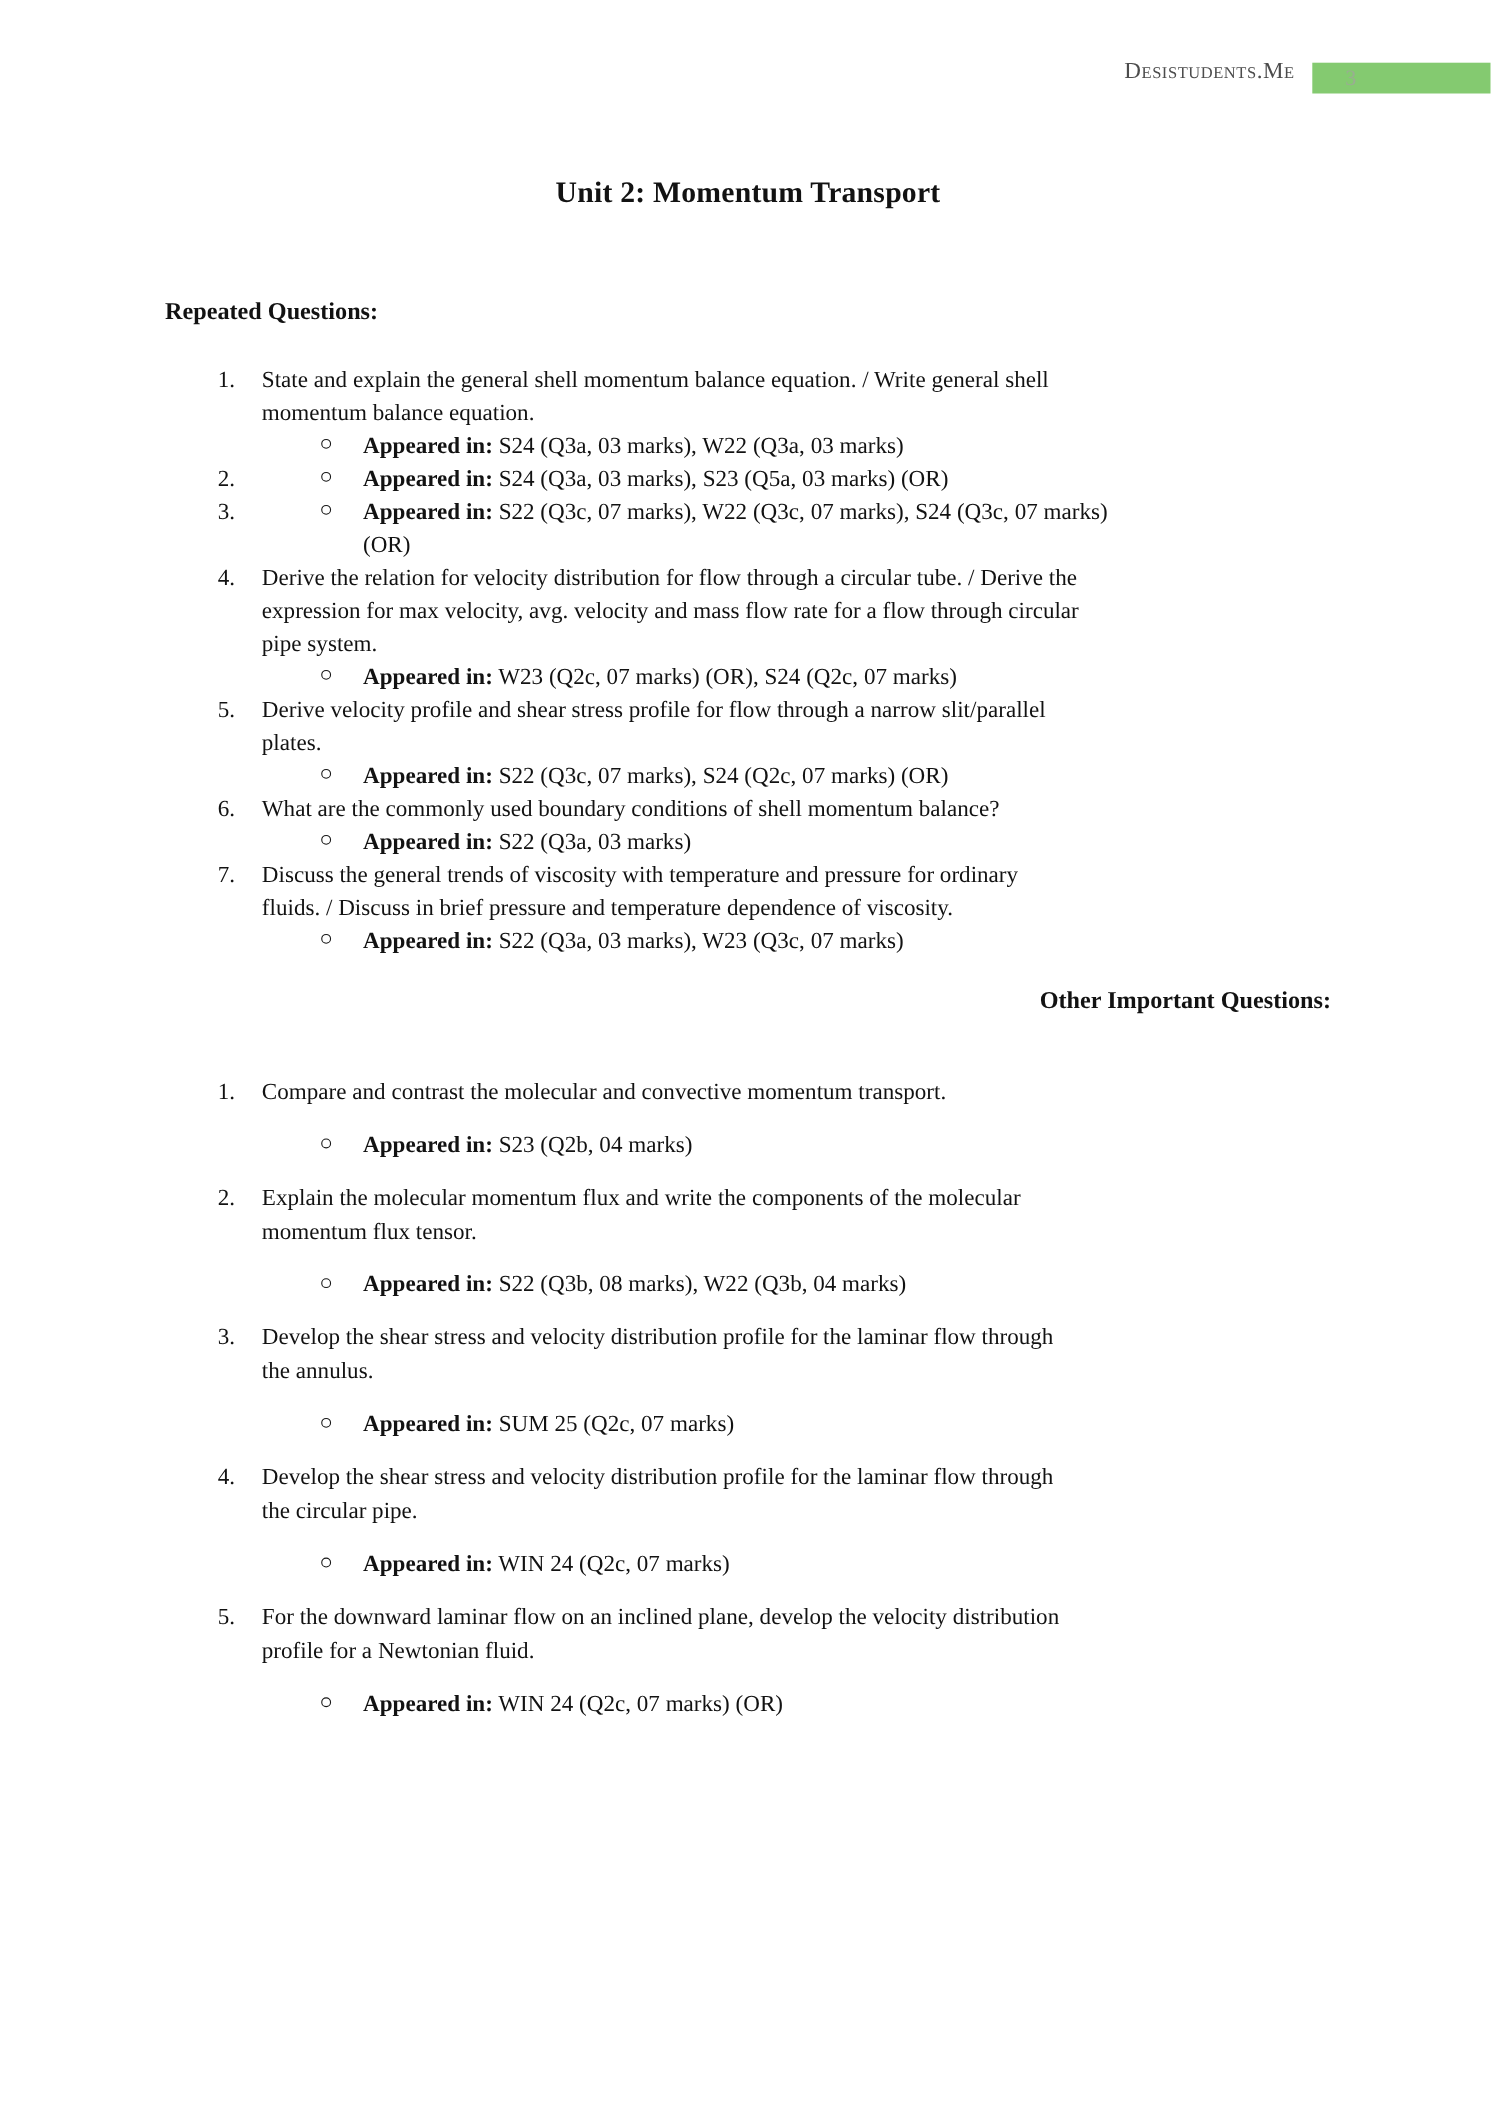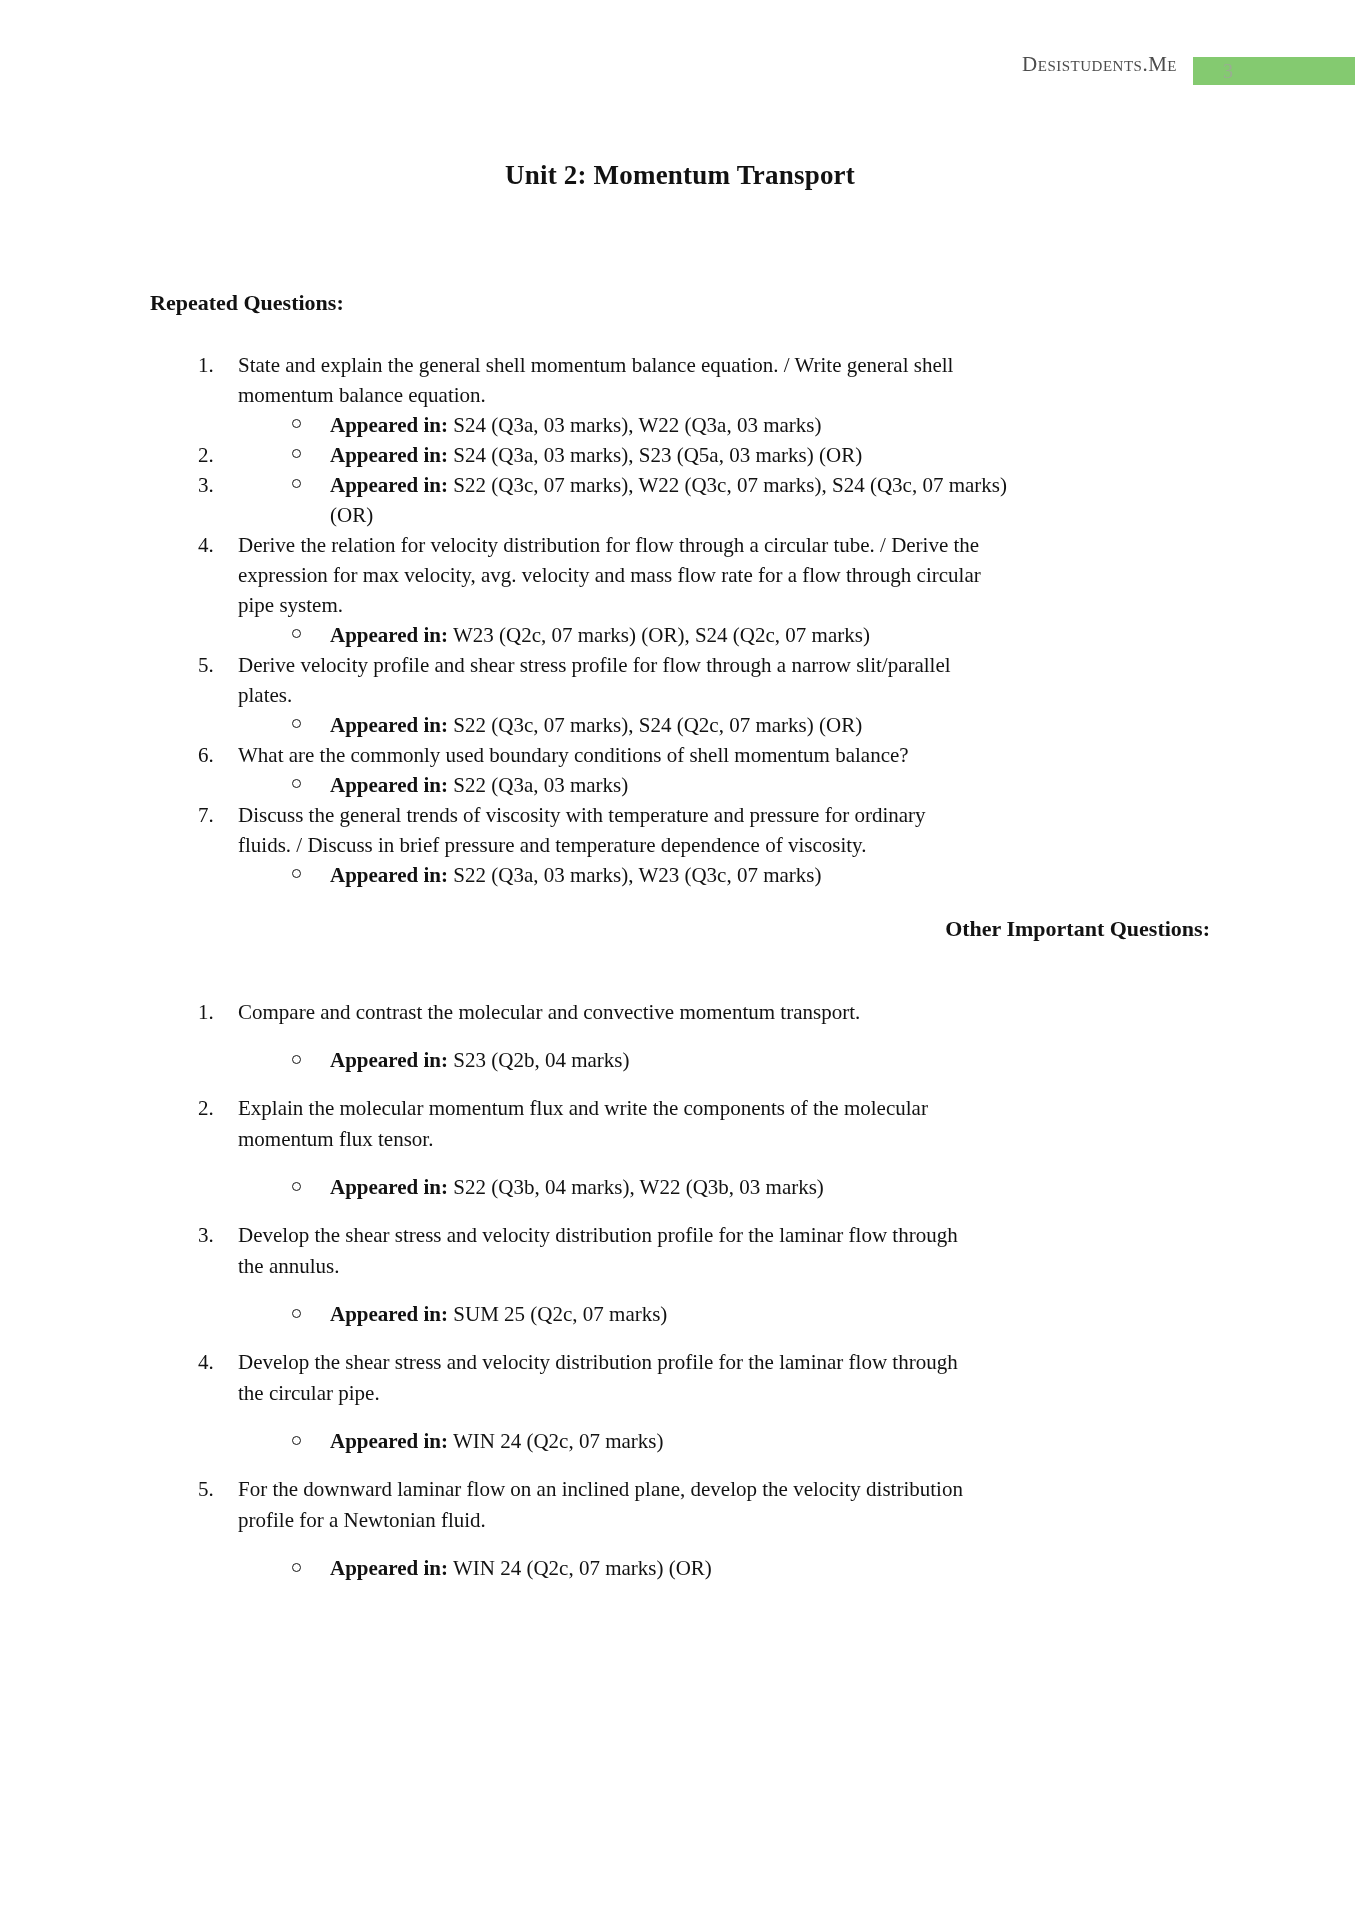--- a/index.html
+++ b/index.html
@@ -47,21 +47,21 @@
     font-weight: bold;
     text-align: center;
     letter-spacing: 0.2px;
   }
 
   .section-heading {
     font-size: 22px;
     line-height: 30px;
     font-weight: bold;
   }
-  .section-heading.first { margin-top: 96px; }
+  .section-heading.first { margin-top: 76px; }
   .section-heading.second { margin-top: 24px; text-align: right; }
 
   ol.q-list { list-style: none; font-size: 21px; }
   .sec1 ol.q-list { margin-top: 32px; line-height: 30px; }
   .sec2 ol.q-list { margin-top: 53px; line-height: 31px; }
 
   .q-row { position: relative; padding-left: 88px; }
   .q-num { position: absolute; left: 48px; top: 0; font-weight: normal; }
   .q-text { font-weight: normal; white-space: pre-line; }
 
@@ -206,21 +206,21 @@
 
   <li class="q-item">
     <div class="q-row">
       <span class="q-num">2.</span>
       <span class="q-text">Explain the molecular momentum flux and write the components of the molecular
 momentum flux tensor.</span>
     </div>
     <div class="appeared-row">
       <span class="circle-bullet"></span>
       <span class="appeared-label">Appeared in:</span>
-      <span class="appeared-text">S22 (Q3b, 04 marks), W22 (Q3b, 03 marks)</span>
+      <span class="appeared-text">S22 (Q3b, 08 marks), W22 (Q3b, 04 marks)</span>
     </div>
   </li>
 
   <li class="q-item">
     <div class="q-row">
       <span class="q-num">3.</span>
       <span class="q-text">Develop the shear stress and velocity distribution profile for the laminar flow through
 the annulus.</span>
     </div>
     <div class="appeared-row">

